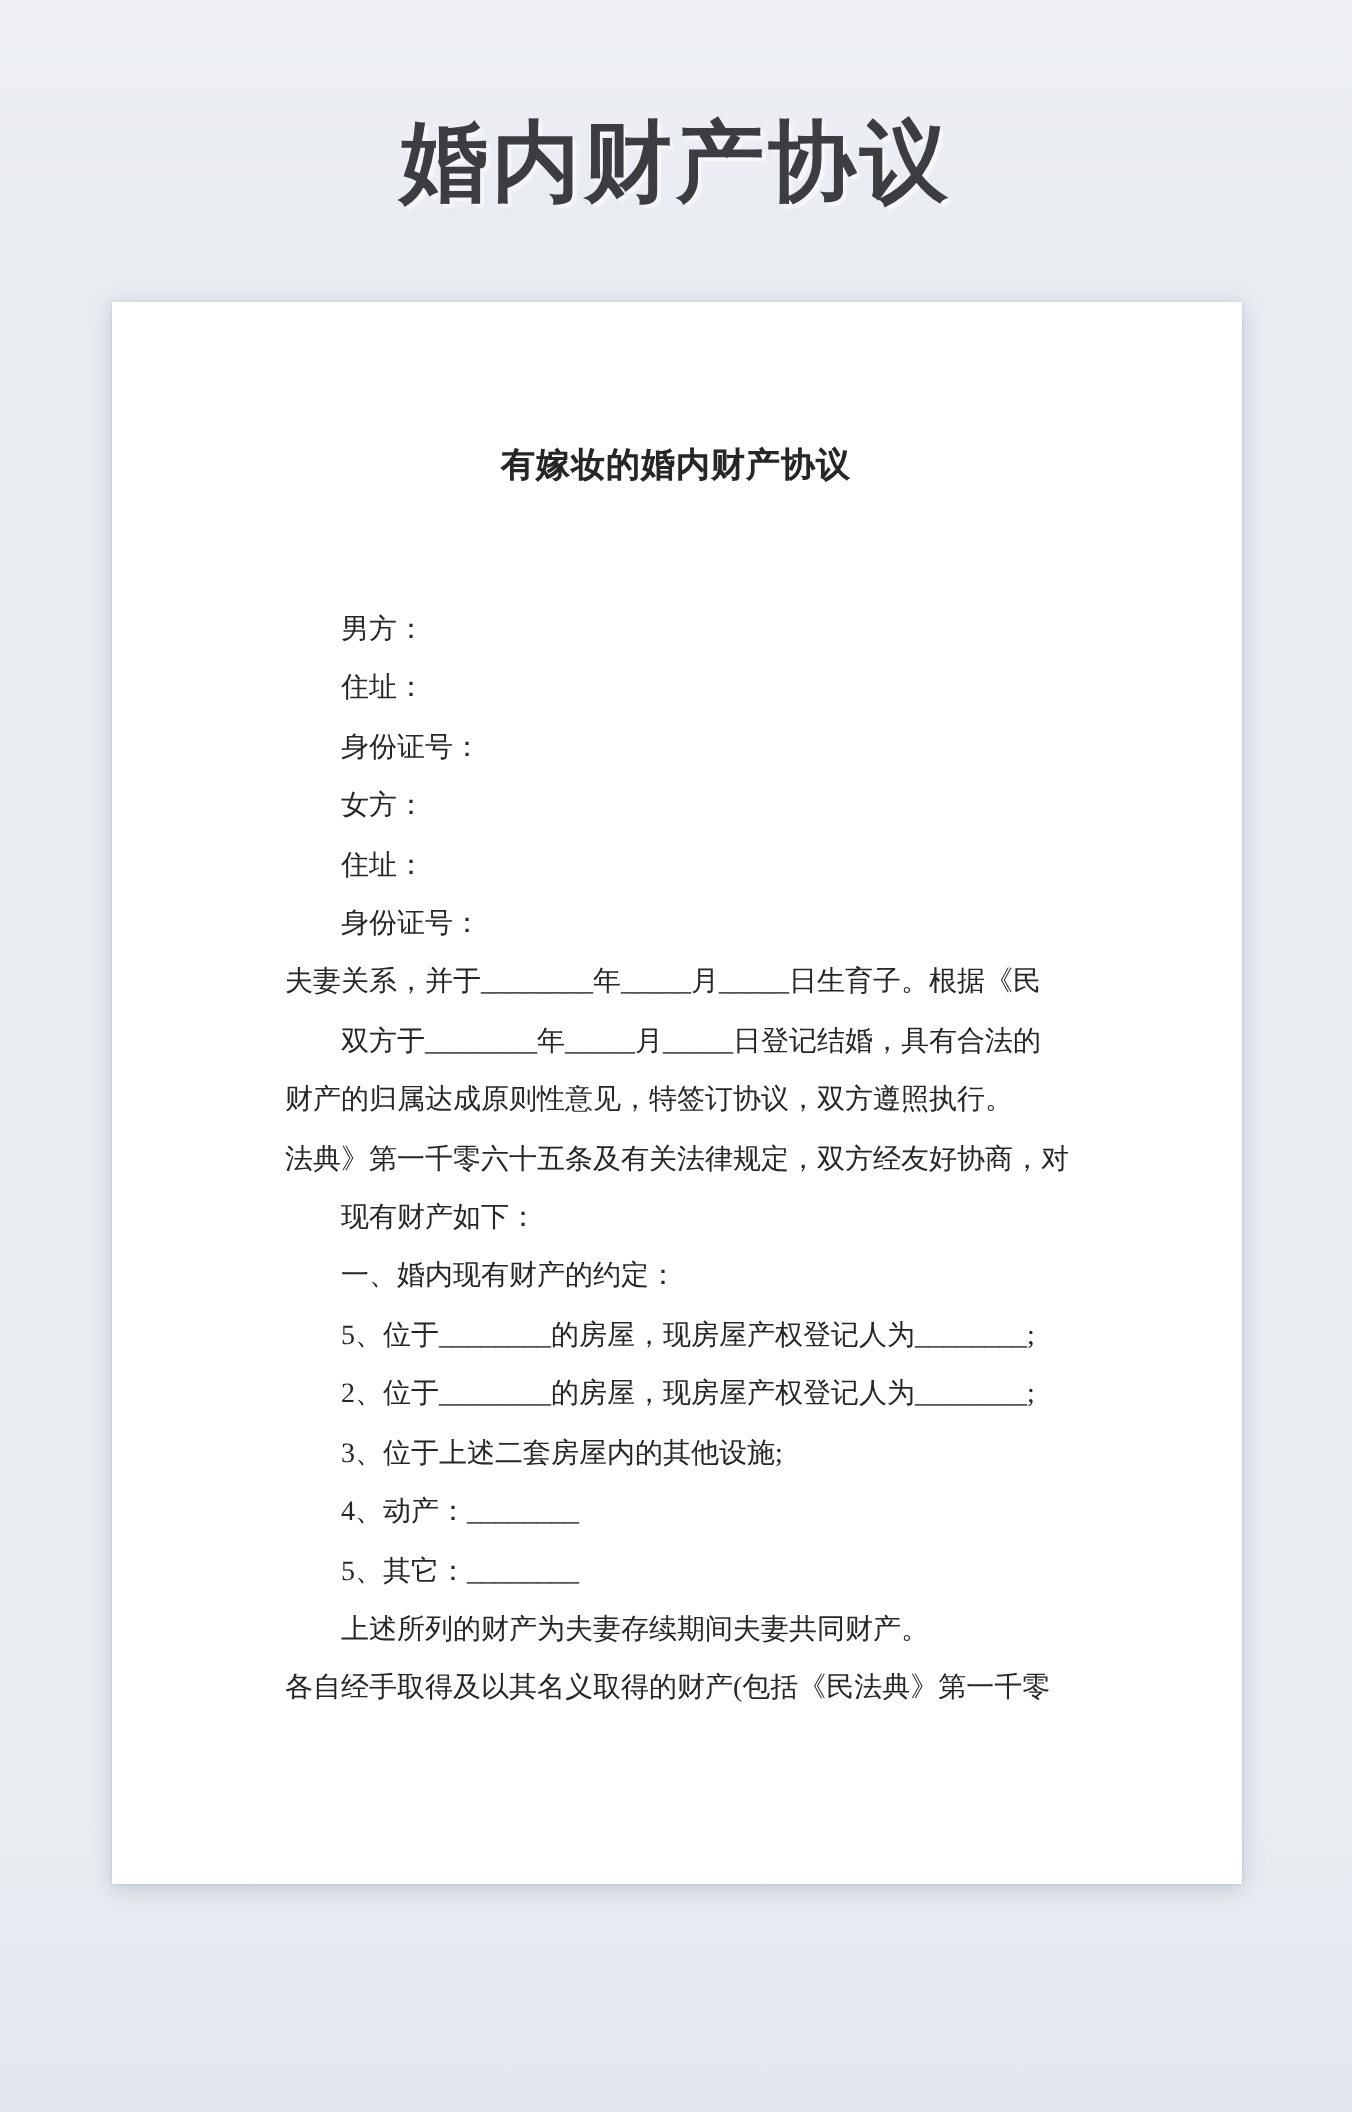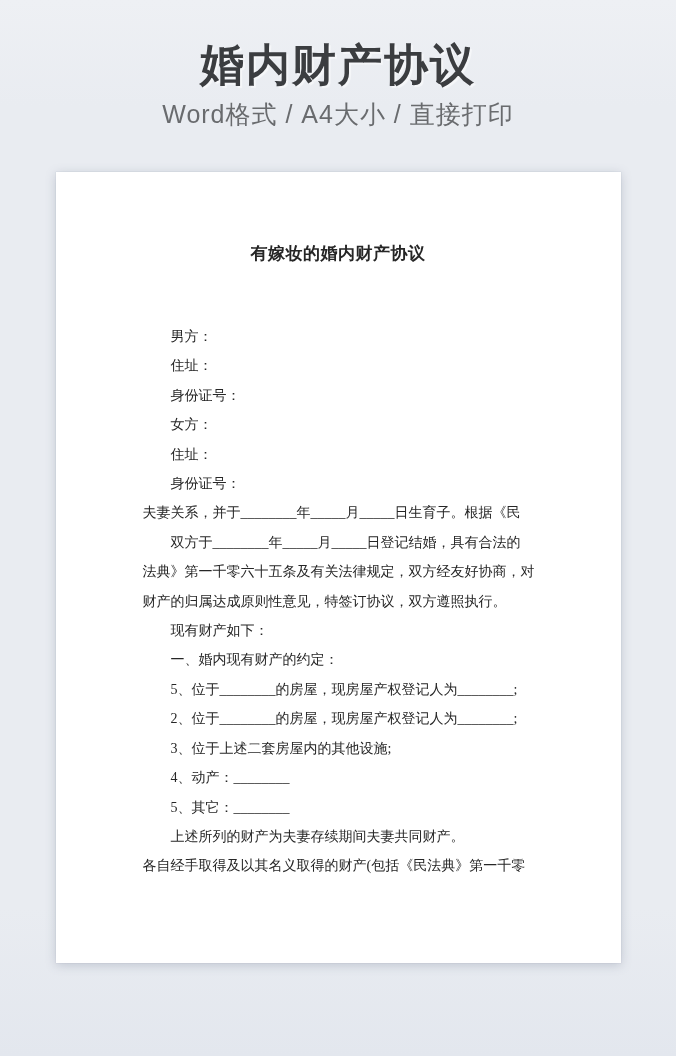--- a/index.html
+++ b/index.html
@@ -5,21 +5,21 @@
   * { margin: 0; padding: 0; box-sizing: border-box; }
   html, body { width: 676px; height: 1056px; }
   body {
     font-family: "Liberation Sans", sans-serif;
     background: linear-gradient(180deg, var(--background_top) 0%, var(--background) 10%, var(--background) 86%, var(--background_bottom) 100%);
     overflow: hidden;
   }
   .screen { width: 676px; height: 1056px; position: relative; }
 
   
-  .site-header { padding-top: 39px; text-align: center; }
+  .site-header { padding-top: 56px; text-align: center; }
   .site-header h1 {
     font-size: 44px;
     line-height: 52px;
     font-weight: bold;
     letter-spacing: 2px;
     color: var(--header_title_color);
     text-shadow: 2px 2px 1px rgba(255,255,255,0.55);
   }
   .site-header .subtitle {
     margin-top: 8px;
@@ -56,36 +56,35 @@
   }
   .doc-line.indent { padding-left: 28px; }
 </style>
 </head>
 <body>
 
 <div class="screen">
 
   <header class="site-header">
     <h1>婚内财产协议</h1>
-    <div class="subtitle">Word格式 / A4大小 / 直接打印</div>
   </header>
 
   <div class="doc-page">
     <h2 class="doc-title">有嫁妆的婚内财产协议</h2>
     <div class="doc-body">
         <div class="doc-line indent">男方：</div>
         <div class="doc-line indent">住址：</div>
         <div class="doc-line indent">身份证号：</div>
         <div class="doc-line indent">女方：</div>
         <div class="doc-line indent">住址：</div>
         <div class="doc-line indent">身份证号：</div>
         <div class="doc-line">夫妻关系，并于________年_____月_____日生育子。根据《民</div>
         <div class="doc-line indent">双方于________年_____月_____日登记结婚，具有合法的</div>
+        <div class="doc-line">财产的归属达成原则性意见，特签订协议，双方遵照执行。</div>
         <div class="doc-line">法典》第一千零六十五条及有关法律规定，双方经友好协商，对</div>
-        <div class="doc-line">财产的归属达成原则性意见，特签订协议，双方遵照执行。</div>
         <div class="doc-line indent">现有财产如下：</div>
         <div class="doc-line indent">一、婚内现有财产的约定：</div>
         <div class="doc-line indent">5、位于________的房屋，现房屋产权登记人为________;</div>
         <div class="doc-line indent">2、位于________的房屋，现房屋产权登记人为________;</div>
         <div class="doc-line indent">3、位于上述二套房屋内的其他设施;</div>
         <div class="doc-line indent">4、动产：________</div>
         <div class="doc-line indent">5、其它：________</div>
         <div class="doc-line indent">上述所列的财产为夫妻存续期间夫妻共同财产。</div>
         <div class="doc-line">各自经手取得及以其名义取得的财产(包括《民法典》第一千零</div>
       </div>

